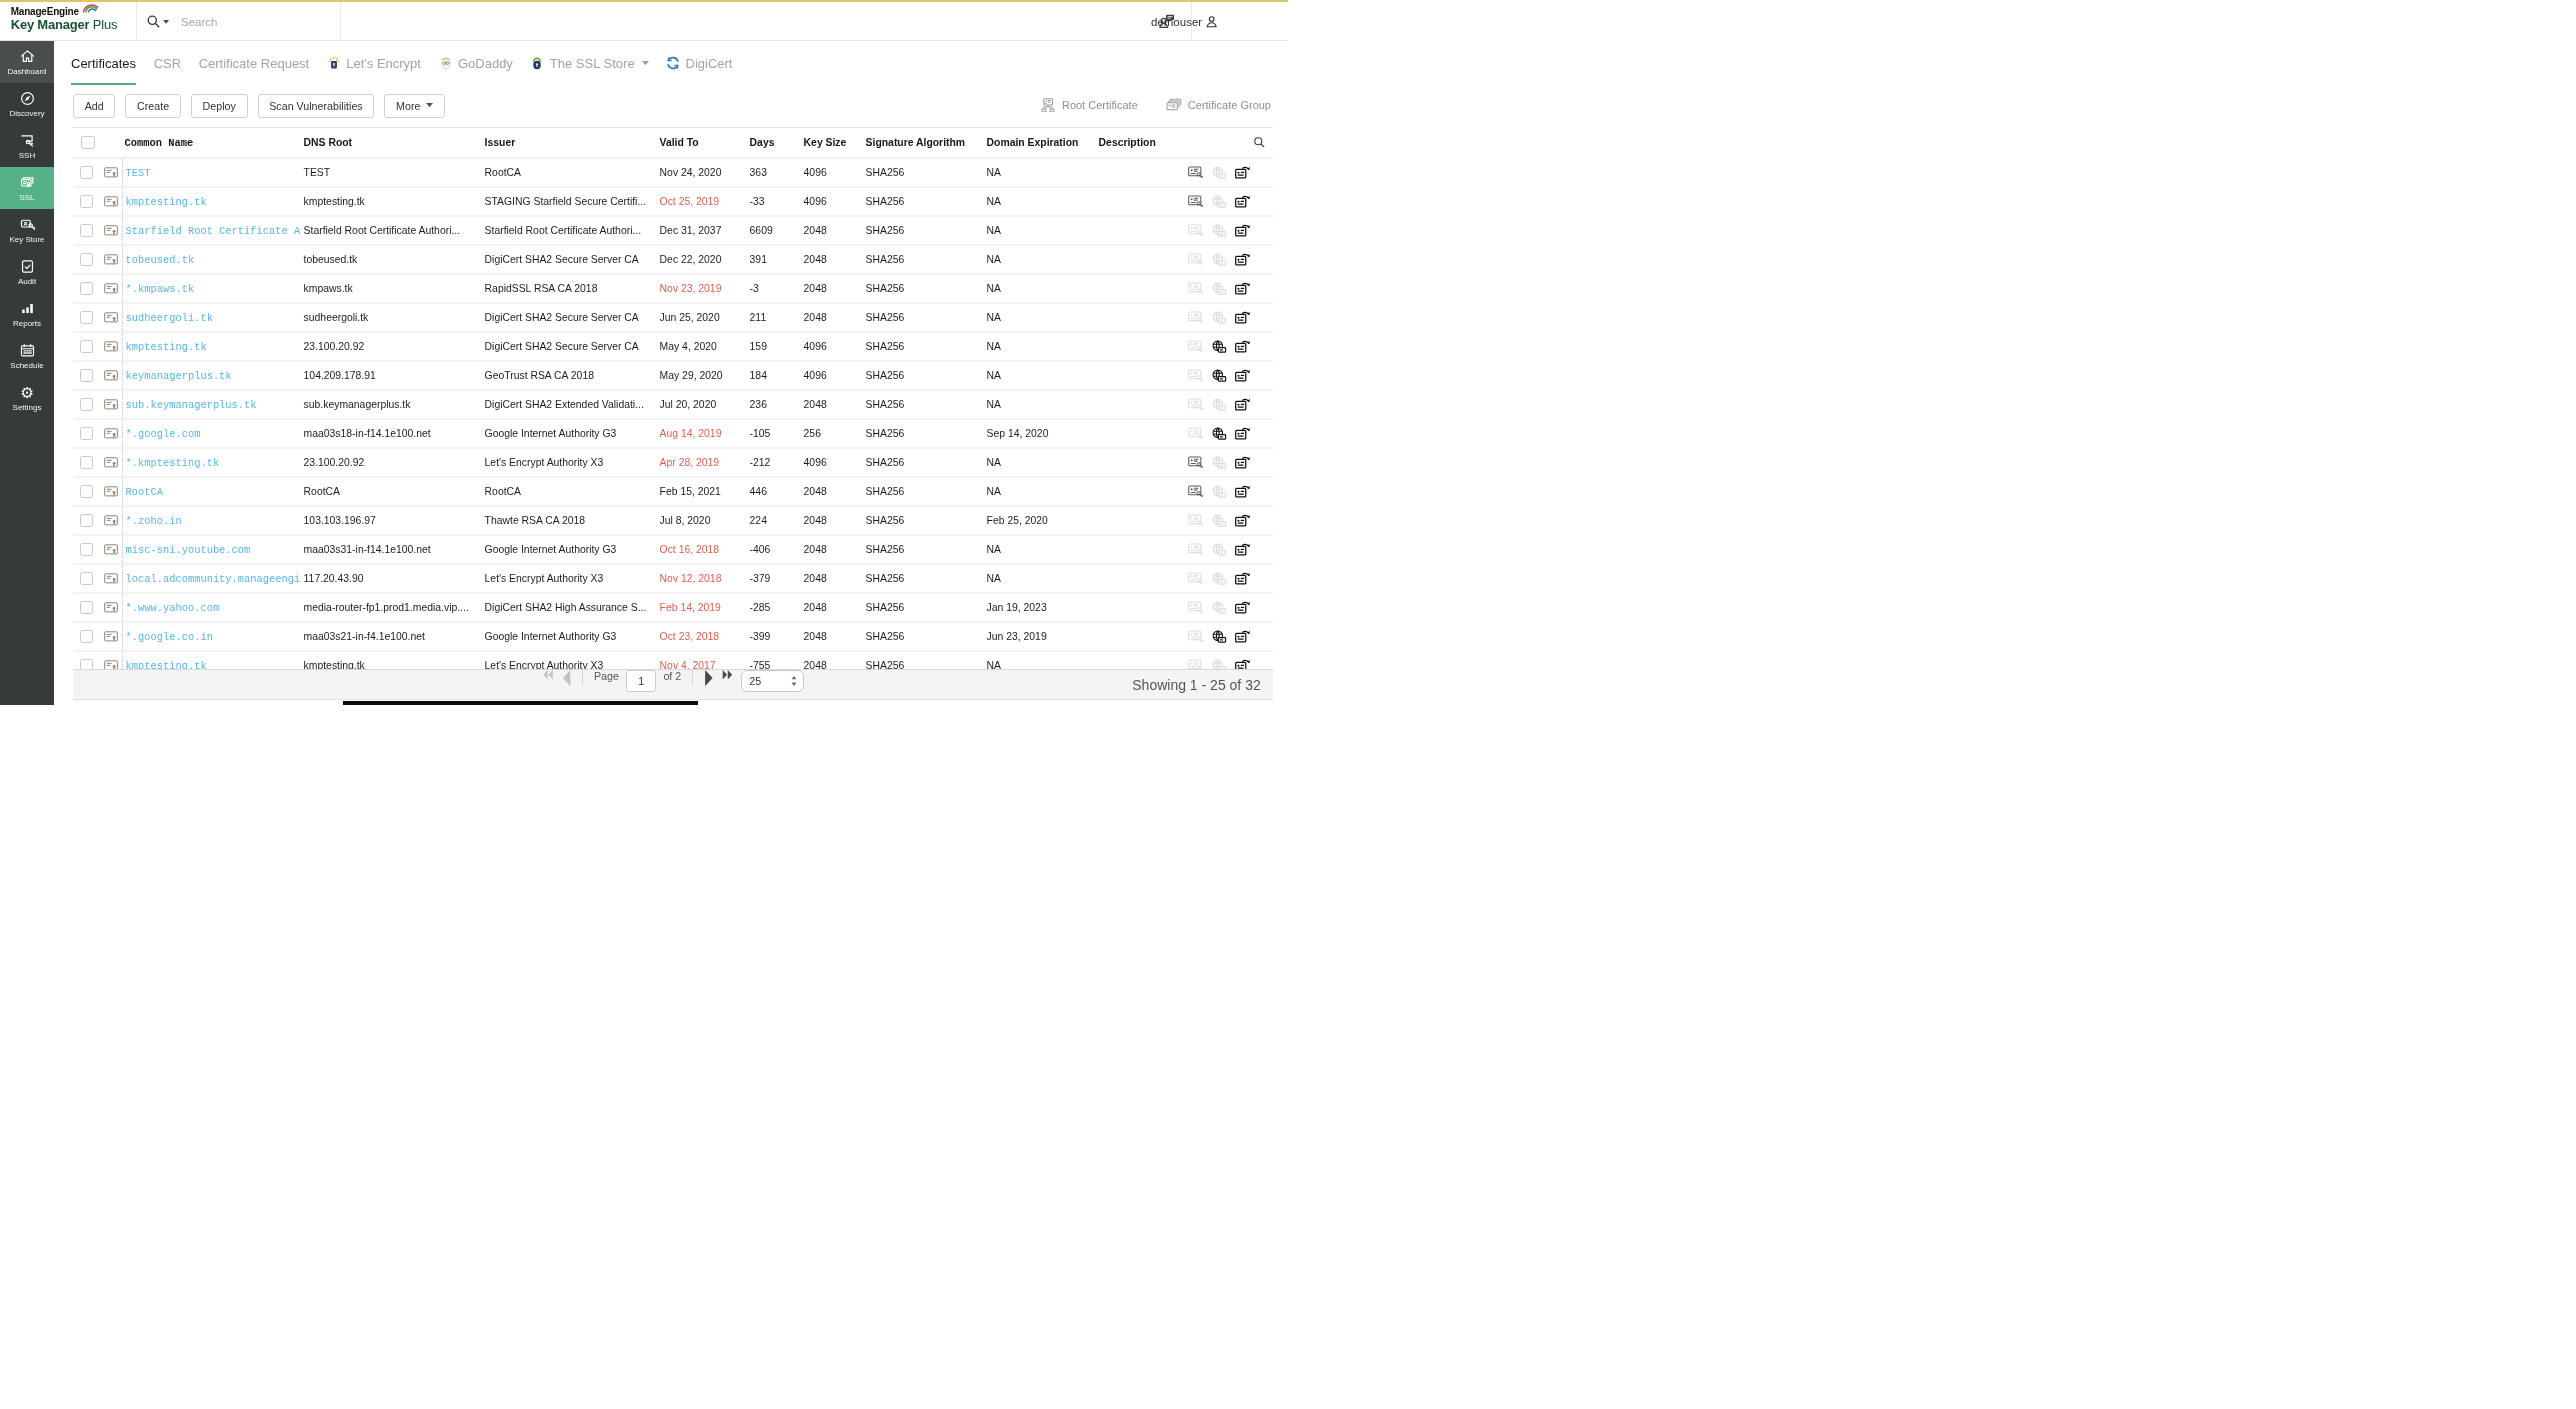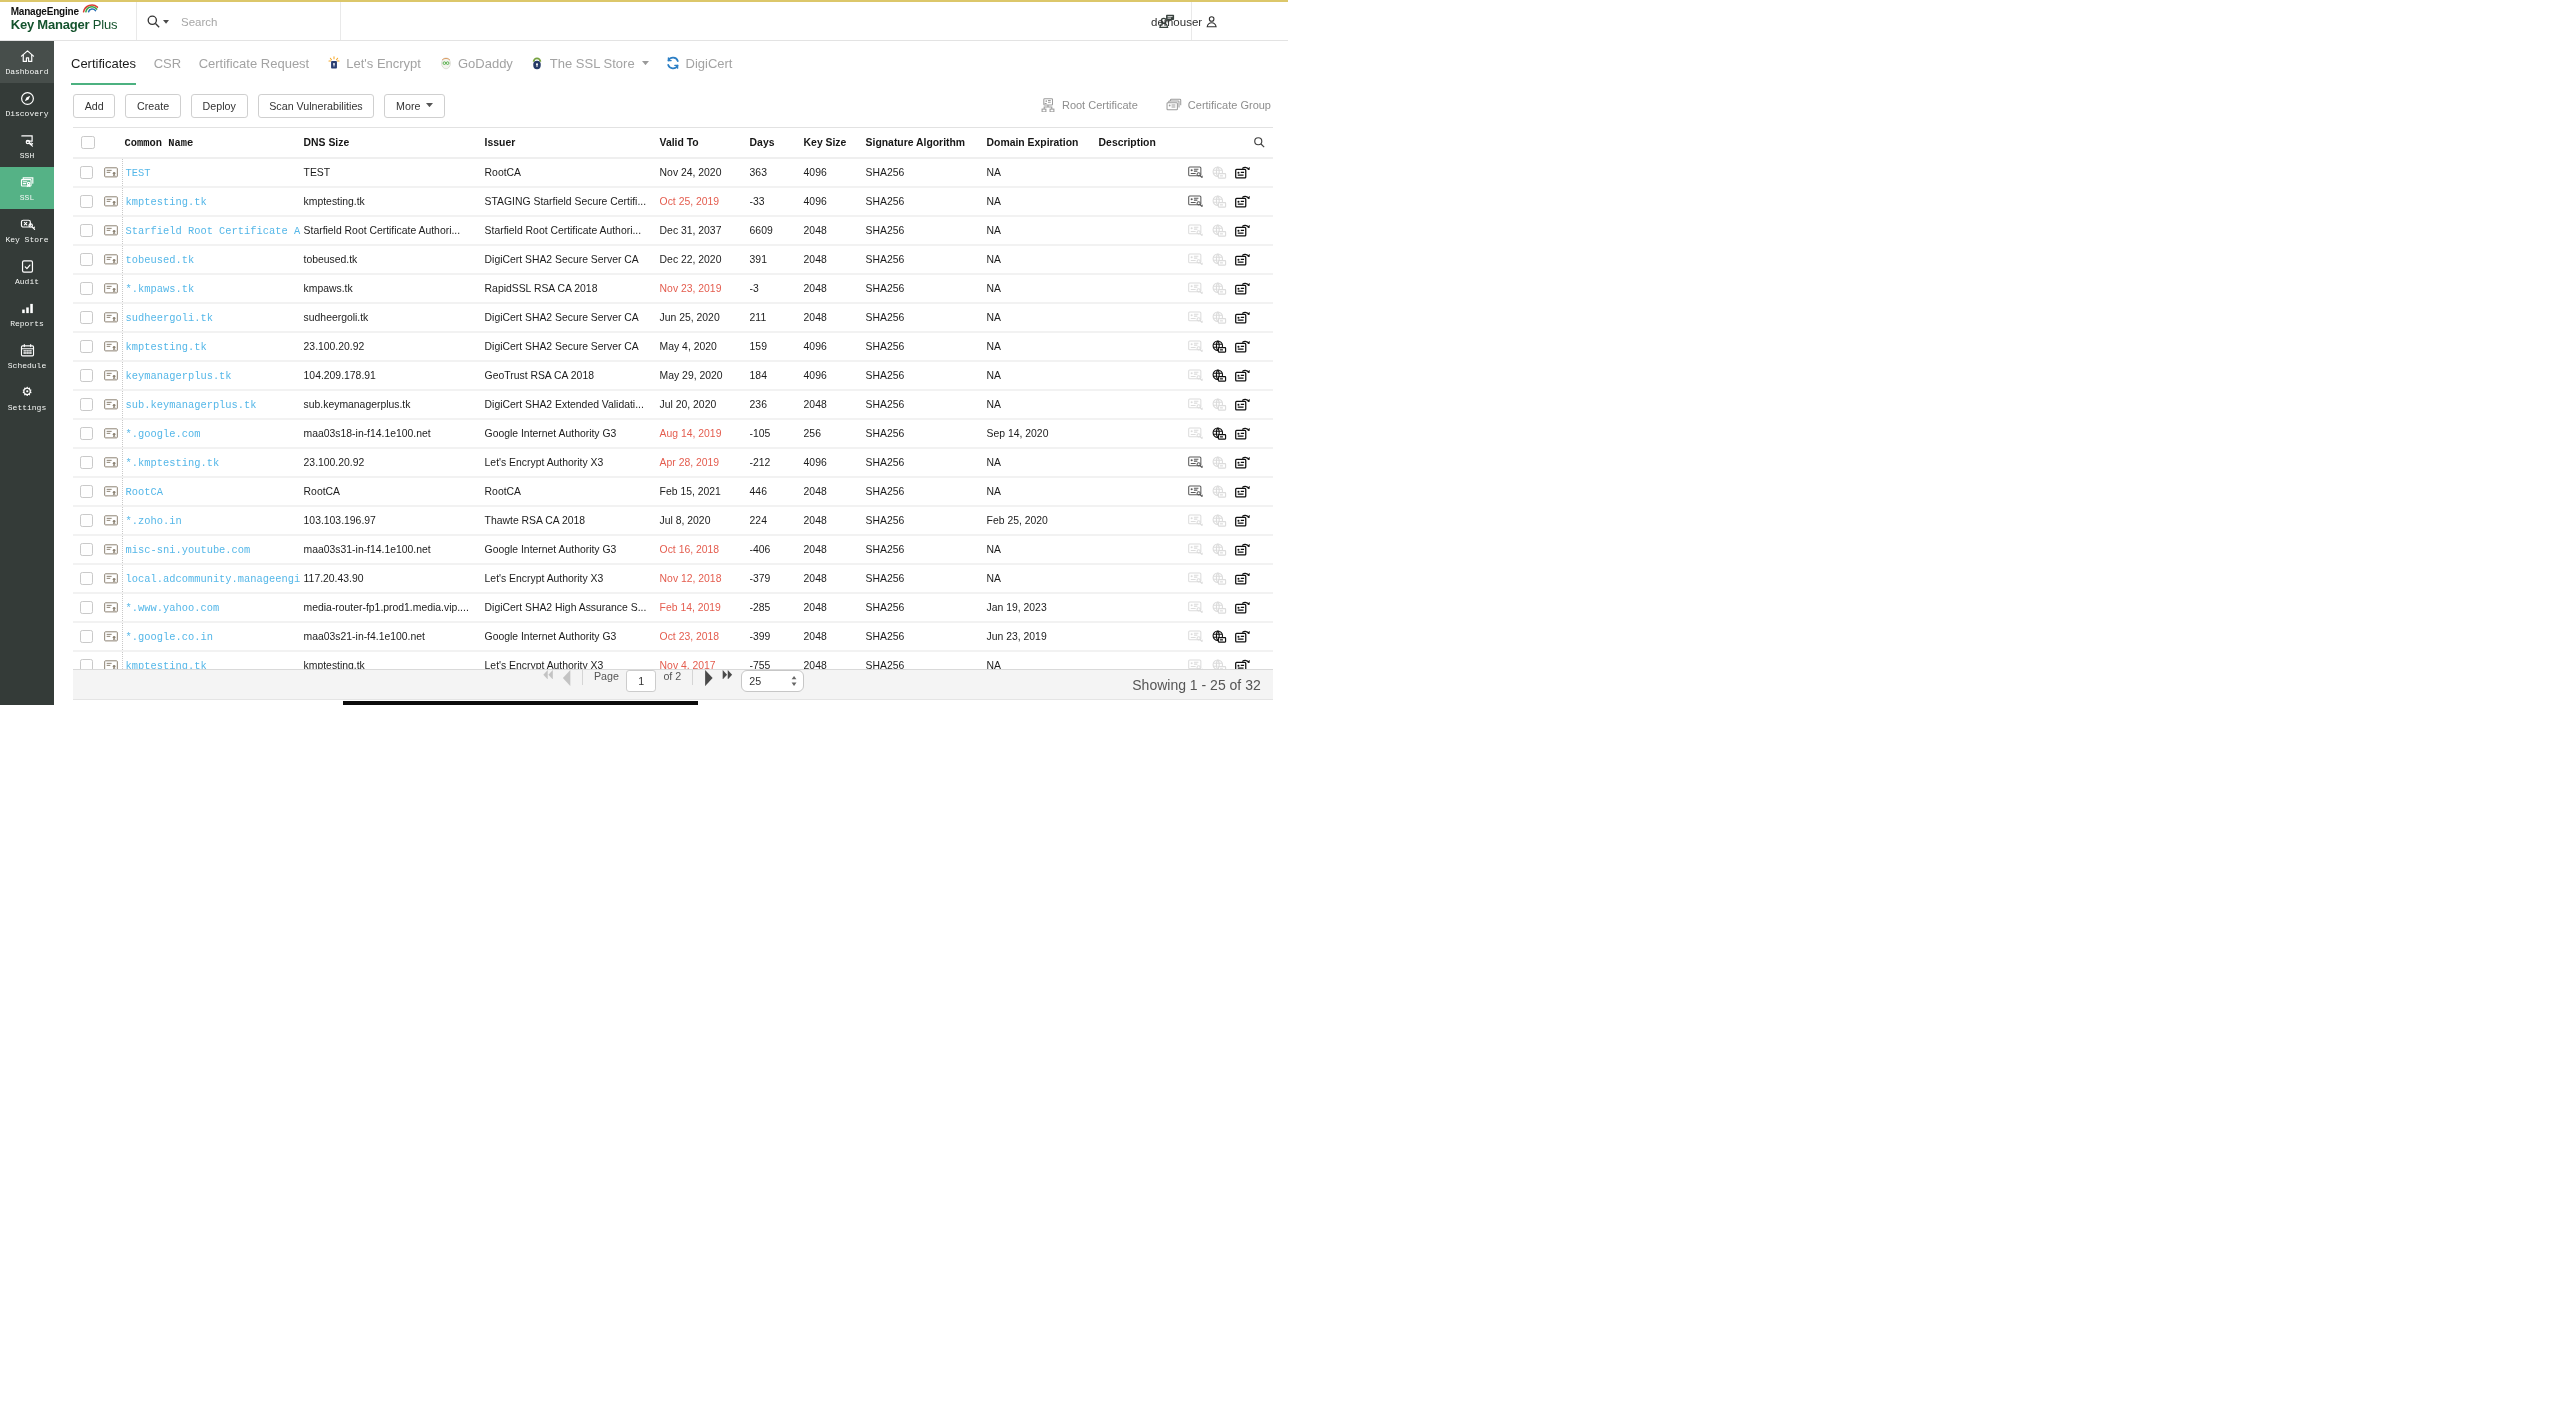--- a/index.html
+++ b/index.html
@@ -17,21 +17,21 @@
   .vdiv{position:absolute;top:0;bottom:0;width:0.8px;background:#e9e9e9;}
   #search-icon{position:absolute;left:145px;top:10.7px;width:17px;height:17px;color:#353535;cursor:pointer;}
   #search-caret{position:absolute;left:163px;top:17.6px;width:6.1px;height:3.8px;color:#4a4a4a;}
   #search-input{position:absolute;left:179px;top:9.2px;width:230px;height:20px;border:none;outline:none;
     font-size:11.5px;color:#333;font-family:"Liberation Sans",sans-serif;background:transparent;}
   #search-input::placeholder{color:#a6a6a6;}
   #feedback{position:absolute;left:1158px;top:10px;width:18.4px;height:18.4px;cursor:pointer;}
   #useric{position:absolute;left:1204px;top:11.5px;width:15.3px;height:15.3px;}
   #username{position:absolute;left:1151px;top:14px;font-size:11.5px;color:#2e2e2e;cursor:pointer;}
   
-  #sidebar{position:absolute;top:41px;left:0;width:54px;bottom:0;background:#343b38;font-family:Liberation Mono, monospace;}
+  #sidebar{position:absolute;top:41px;left:0;width:54px;bottom:0;background:#343b38;}
   .side-item{height:42px;display:flex;flex-direction:column;align-items:center;justify-content:center;
     color:#eef1ee;cursor:pointer;}
   .side-item.hl{background:#474e4b;}
   .side-item.active{background:#55b286;}
   .side-icon{width:17px;height:17px;color:#fff;display:flex;align-items:center;justify-content:center;}
   .gear-glyph{font-size:15.3px;line-height:17px;color:#fff;}
   .side-label{font-size:8px;margin-top:2.3px;color:#f4f6f4;}
   
   #tabs{position:absolute;top:41px;left:54px;right:0;height:44px;display:flex;align-items:stretch;
     padding-left:17px;gap:17.6px;background:#fff;}
@@ -335,21 +335,21 @@
     </div>
   </div>
 </div>
 
 <div id="thead" class="tgrid">
   <div class="cell cell-check">
       <span class="cb"></span>
     </div>
   <div class="cell cell-cicon"></div>
   <div class="cell cell-common">Common Name</div>
-  <div class="cell">DNS Size</div>
+  <div class="cell">DNS Root</div>
   <div class="cell">Issuer</div>
   <div class="cell">Valid To</div>
   <div class="cell">Days</div>
   <div class="cell">Key Size</div>
   <div class="cell">Signature Algorithm</div>
   <div class="cell">Domain Expiration</div>
   <div class="cell">Description</div>
   <div class="cell">
       <span id="th-search">
         <svg viewBox="0 0 24 24" fill="none" stroke="currentColor" stroke-width="1.9">

